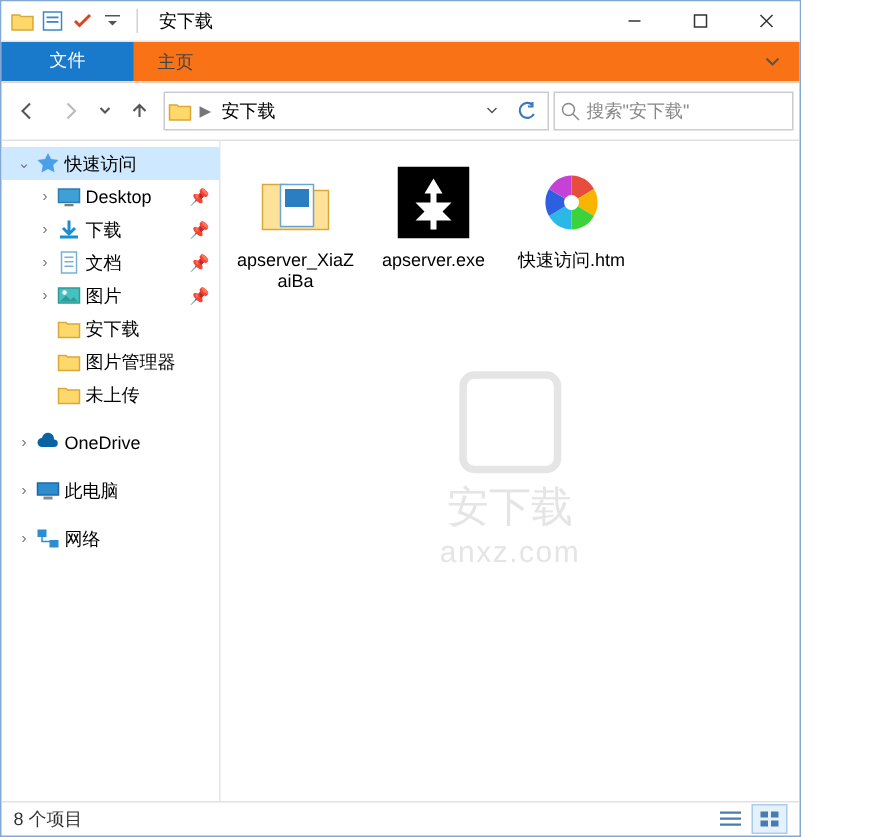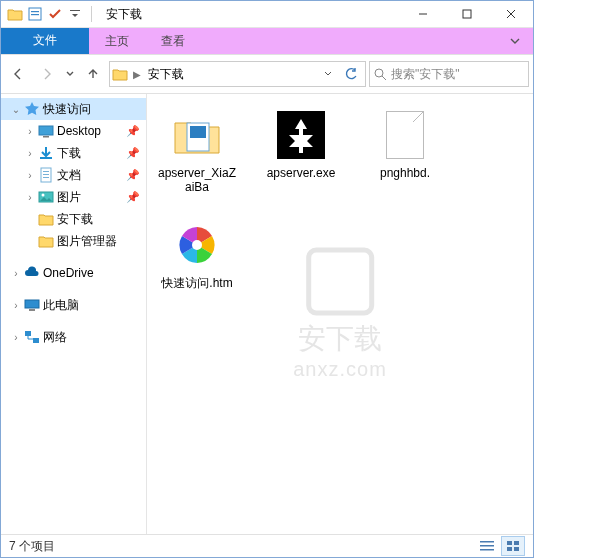--- a/index.html
+++ b/index.html
@@ -4,21 +4,21 @@
 <style>
   html,body{margin:0;padding:0;font-family:"Segoe UI","Microsoft YaHei",sans-serif;font-size:12px;color:#000;background:#fff}
   .window{width:534px;height:558px;box-sizing:border-box;border:1px solid #83a8d6;display:flex;flex-direction:column;position:relative;background:#fff}
   .title-bar{height:26px;display:flex;align-items:center;background:#fff;border-bottom:1px solid #e5e5e5}
   .title-icons{display:flex;align-items:center;gap:4px;padding-left:6px}
   .sep{width:1px;height:16px;background:#d0d0d0;margin:0 4px}
   .title-text{margin-left:6px;font-size:12px;color:#000}
   .win-controls{margin-left:auto;display:flex}
   .win-btn{width:44px;height:26px;display:flex;align-items:center;justify-content:center}
   .win-btn svg{stroke:#333;fill:none;stroke-width:1}
-  .ribbon{height:26px;display:flex;align-items:stretch;background:#f0abfc;border-bottom:1px solid #e1e1e1}
+  .ribbon{height:26px;display:flex;align-items:stretch;background:#f97316;border-bottom:1px solid #e1e1e1}
   .tab{padding:0 16px;display:flex;align-items:center;color:#444;font-size:12px}
   .tab.file{background:#1979ca;color:#fff}
   .addr-bar{height:32px;display:flex;align-items:center;padding:3px 4px;gap:3px;border-bottom:1px solid #e1e1e1}
   .nav-btn{width:26px;height:26px;display:flex;align-items:center;justify-content:center}
   .nav-btn svg{stroke:#555;fill:none;stroke-width:1.4}
   .nav-btn.disabled svg{stroke:#bbb}
   .path-box{flex:1;height:24px;border:1px solid #cccccc;display:flex;align-items:center;padding:0 2px;gap:2px}
   .path-box .chev{color:#777;font-size:10px;padding:0 3px}
   .path-box .seg{padding:0 2px}
   .path-drop{width:18px;display:flex;align-items:center;justify-content:center}
@@ -31,21 +31,21 @@
   .tree-item.l2{padding-left:24px}
   .tree-item.sel{background:#cde8ff}
   .tw{width:10px;display:inline-flex;justify-content:center;color:#777;font-size:10px}
   .pin{color:#888;font-size:11px;margin-left:auto;margin-right:6px}
   .ico{width:16px;height:16px;display:inline-flex;align-items:center;justify-content:center;flex-shrink:0}
   .files{flex:1;position:relative;overflow:auto}
   .files .watermark{position:absolute;left:50%;top:50%;transform:translate(-50%,-50%);color:#e5e5e5;text-align:center;pointer-events:none;display:flex;flex-direction:column;align-items:center}
   .watermark .bag{width:58px;height:58px;border:5px solid #e5e5e5;border-radius:10px}
   .watermark .txt1{font-size:28px;margin-top:4px;font-weight:500}
   .watermark .txt2{font-size:20px;letter-spacing:1px}
-  .file-grid{display:flex;flex-wrap:wrap;padding:10px 6px;gap:16px;position:relative;z-index:1}
+  .file-grid{display:flex;flex-wrap:wrap;padding:10px 6px;gap:4px;position:relative;z-index:1}
   .file{width:84px;display:flex;flex-direction:column;align-items:center;text-align:center;padding:4px 2px}
   .thumb{width:54px;height:54px;display:flex;align-items:center;justify-content:center}
   .fname{font-size:12px;line-height:14px;margin-top:4px;word-break:break-all;max-height:42px;overflow:hidden}
   .status{height:22px;border-top:1px solid #e1e1e1;display:flex;align-items:center;padding:0 8px;font-size:12px;color:#333;justify-content:space-between}
   .vbtns{display:flex;gap:2px}
   .vbtn{width:22px;height:18px;border:1px solid transparent;display:flex;align-items:center;justify-content:center}
   .vbtn.active{border-color:#aacdee;background:#e5f1fb}
   .folder-svg{width:16px;height:16px}
   .thumb-folder{width:48px;height:40px}
   .thumb-page{width:36px;height:46px;border:1px solid #bbb;background:#fff;position:relative}
@@ -100,21 +100,20 @@
           <svg width="10" height="10" viewBox="0 0 10 10">
             <path d="M1 1l8 8M9 1l-8 8"></path>
           </svg>
         </div>
     </div>
   </div>
 
   <div class="ribbon">
     <div class="tab file">文件</div>
     <div class="tab">主页</div>
-    <div class="tab">查看</div>
     <div style="margin-left:auto;width:36px;display:flex;align-items:center;justify-content:center">
       <svg width="12" height="12" viewBox="0 0 12 12">
           <path d="M2 4l4 4 4-4" stroke="#555" fill="none" stroke-width="1.4"></path>
         </svg>
     </div>
   </div>
 
   <div class="addr-bar">
     <div class="nav-btn">
         <svg width="16" height="16" viewBox="0 0 16 16">
@@ -235,20 +234,29 @@
         <span>安下载</span>
       </div>
       <div class="tree-item l2">
         <span class="tw"></span>
         <span class="ico">
             <svg class="folder-svg" viewBox="0 0 16 16">
               <path d="M1 4h5l1 1h8v9H1z" fill="#ffd86b" stroke="#d9a837"></path>
             </svg>
           </span>
         <span>图片管理器</span>
+      </div>
+      <div class="tree-item l2">
+        <span class="tw"></span>
+        <span class="ico">
+            <svg class="folder-svg" viewBox="0 0 16 16">
+              <path d="M1 4h5l1 1h8v9H1z" fill="#ffd86b" stroke="#d9a837"></path>
+            </svg>
+          </span>
+        <span>未上传</span>
       </div>
 
       <div style="height:10px"></div>
       <div class="tree-item l1">
         <span class="tw">›</span>
         <span class="ico">
             <svg viewBox="0 0 16 16">
               <path d="M4 11a3 3 0 010-6 4 4 0 018 1 2.5 2.5 0 010 5z" fill="#0a64a4"></path>
             </svg>
           </span>
@@ -297,26 +305,20 @@
           <div class="fname">apserver_XiaZaiBa</div>
         </div>
         <div class="file">
           <div class="thumb">
             <svg width="48" height="48" viewBox="0 0 48 48">
                 <rect width="48" height="48" fill="#000"></rect>
                 <path d="M24 8l6 10h-4v6h10l-6 6 6 6H26v6h-4v-6H12l6-6-6-6h10v-6h-4z" fill="#fff"></path>
               </svg>
           </div>
           <div class="fname">apserver.exe</div>
-        </div>
-        <div class="file">
-          <div class="thumb">
-            <div class="thumb-page"></div>
-          </div>
-          <div class="fname">pnghhbd.</div>
         </div>
         <div class="file">
           <div class="thumb">
             <svg class="pinwheel" viewBox="0 0 44 44">
                 <g transform="translate(22,22)">
               <path d="M0 0L0 -18A18 18 0 0 1 15 -9Z" fill="#e74c3c"></path>
               <path d="M0 0L15 -9A18 18 0 0 1 15 9Z" fill="#f7b500"></path>
               <path d="M0 0L15 9A18 18 0 0 1 0 18Z" fill="#3bd23b"></path>
               <path d="M0 0L0 18A18 18 0 0 1 -15 9Z" fill="#2bb8e6"></path>
               <path d="M0 0L-15 9A18 18 0 0 1 -15 -9Z" fill="#2d5fe0"></path>
@@ -325,21 +327,21 @@
                 </g>
               </svg>
           </div>
           <div class="fname">快速访问.htm</div>
         </div>
       </div>
     </div>
   </div>
 
   <div class="status">
-    <span>7 个项目</span>
+    <span>8 个项目</span>
     <div class="vbtns">
       <div class="vbtn">
           <svg width="14" height="12" viewBox="0 0 14 12">
             <rect y="1" width="14" height="1.5" fill="#4a7bb0"></rect>
             <rect y="5" width="14" height="1.5" fill="#4a7bb0"></rect>
             <rect y="9" width="14" height="1.5" fill="#4a7bb0"></rect>
           </svg>
         </div>
       <div class="vbtn active">
           <svg width="14" height="12" viewBox="0 0 14 12">

